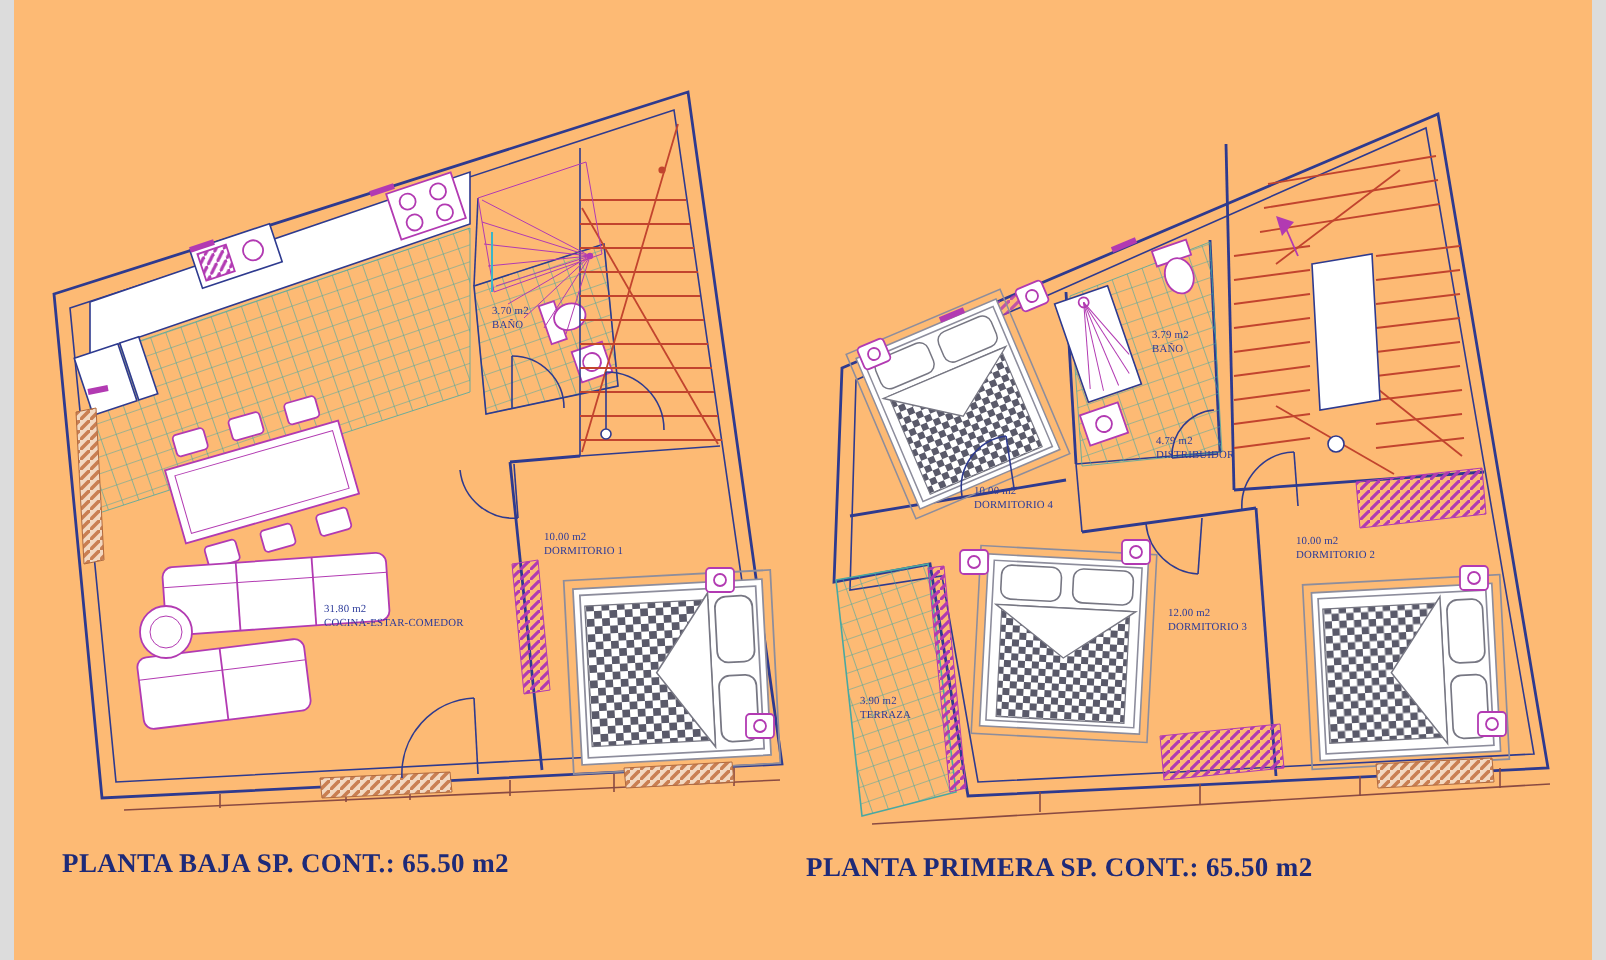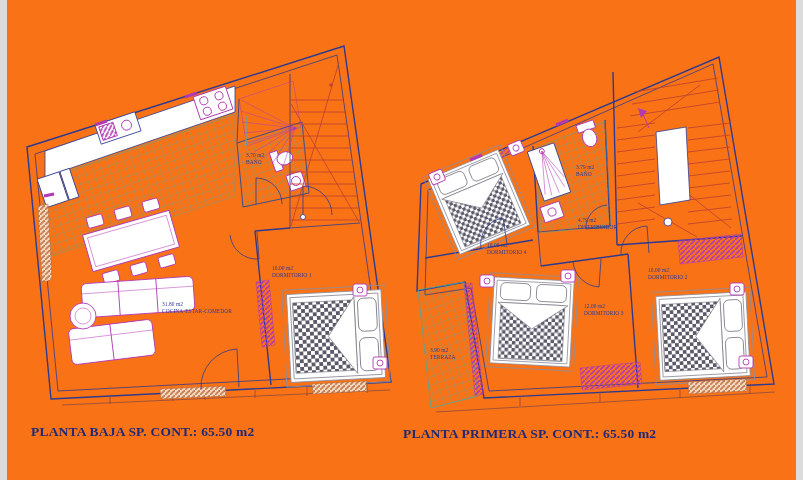--- a/index.html
+++ b/index.html
@@ -1,16 +1,16 @@
 <!DOCTYPE html>
 <html><head>
 <meta charset="utf-8">
 <style>
   html,body{margin:0;padding:0;background:#ffffff;}
-  #stage{position:relative;width:803px;height:480px;background:#f97316;overflow:hidden;
+  #stage{position:relative;width:803px;height:480px;background:#fdba74;overflow:hidden;
          font-family:"Liberation Serif",serif;}
   svg{position:absolute;left:0;top:0;}
   .w  {fill:none;stroke:#2e3a8f;stroke-width:1.4;}
   .w2 {fill:none;stroke:#2e3a8f;stroke-width:.8;}
   .m  {fill:none;stroke:#b23ab2;stroke-width:.9;}
   .mt {fill:none;stroke:#b23ab2;stroke-width:.5;}
   .r  {fill:none;stroke:#c2442e;stroke-width:.9;}
   .g  {fill:none;stroke:#8d8d9c;stroke-width:.8;}
   .lbl{font:5.4px "Liberation Serif",serif;fill:#2b3a9a;letter-spacing:.1px;}
   .cap{font:bold 13.5px "Liberation Serif",serif;fill:#1e2a78;letter-spacing:.2px;}

